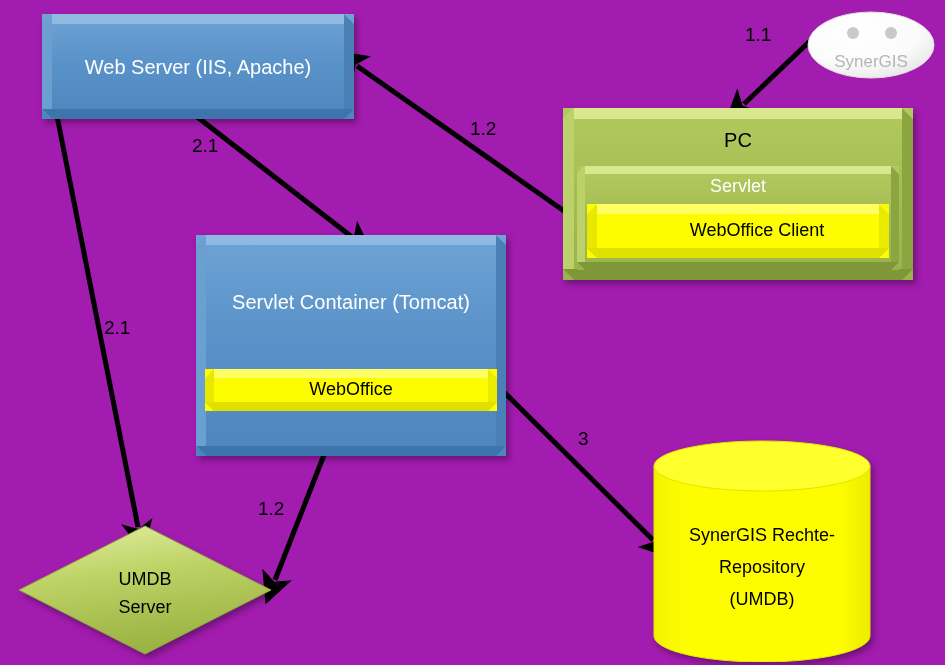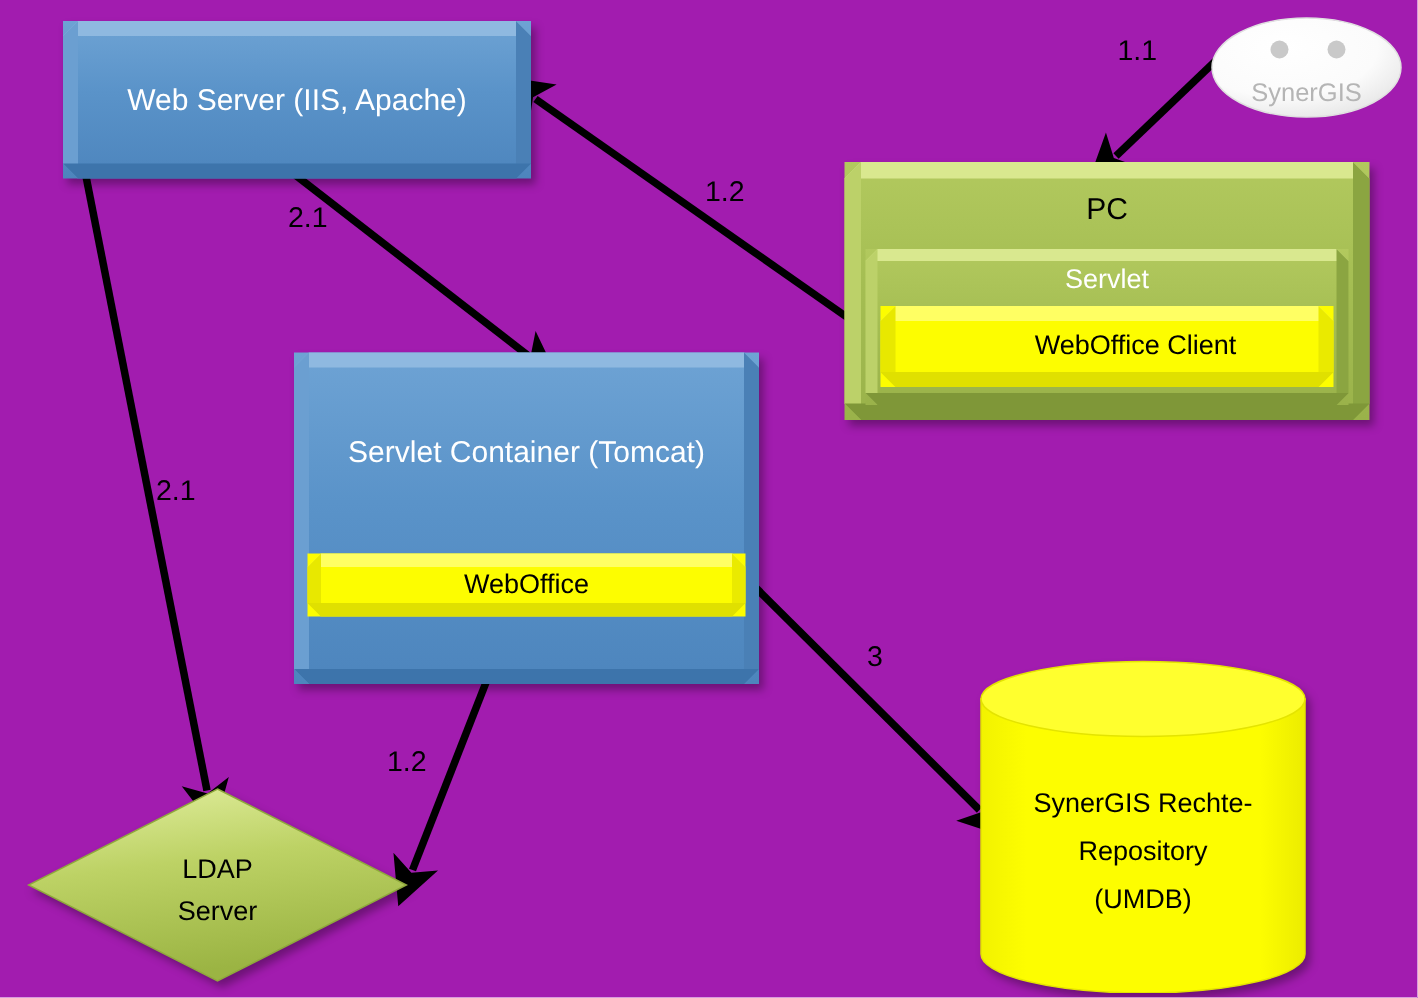--- a/index.html
+++ b/index.html
@@ -192,21 +192,21 @@
     <svg width="254" height="130" viewBox="0 0 254 130">
       <defs>
         <linearGradient id="dg" x1="0" y1="0" x2="0.25" y2="1">
           <stop offset="0%" stop-color="#e2efa0"></stop>
           <stop offset="45%" stop-color="#bdd265"></stop>
           <stop offset="100%" stop-color="#9bb443"></stop>
         </linearGradient>
       </defs>
       <polygon points="127,1 253,65 127,129 1,65" fill="url(#dg)" stroke="#8fa83c" stroke-width="1"></polygon>
     </svg>
-    <div class="node-label t-black f-sub" style="top:40px; line-height:28px;">LDAP
+    <div class="node-label t-black f-sub" style="top:40px; line-height:28px;">UMDB
 Server</div>
   </div>
 
   <div class="node shadowed" style="left:652px; top:440px; width:220px; height:222px;">
     <svg width="220" height="222" viewBox="0 0 220 222">
       <defs>
         <linearGradient id="cyl" x1="0" y1="0" x2="1" y2="0">
           <stop offset="0%" stop-color="#f2f200"></stop>
           <stop offset="14%" stop-color="#fdfd00"></stop>
           <stop offset="86%" stop-color="#fdfd00"></stop>

